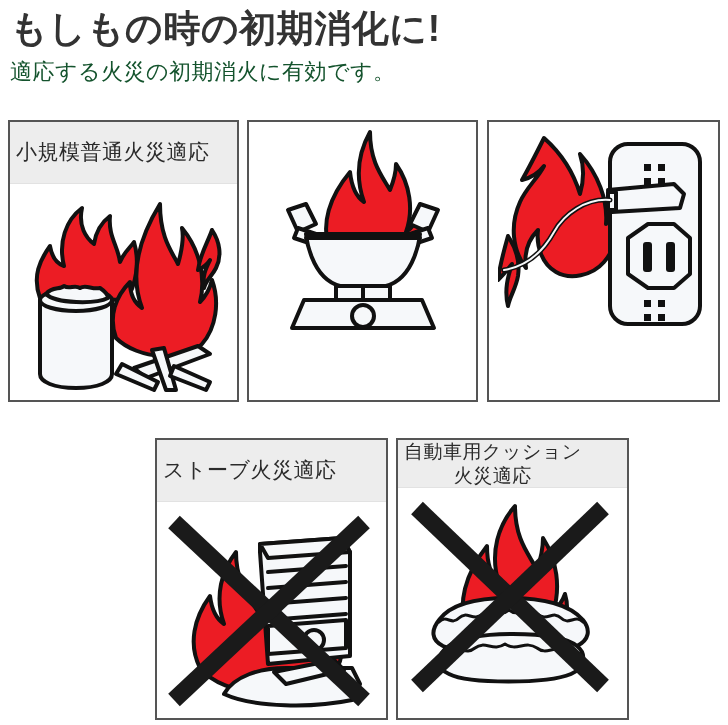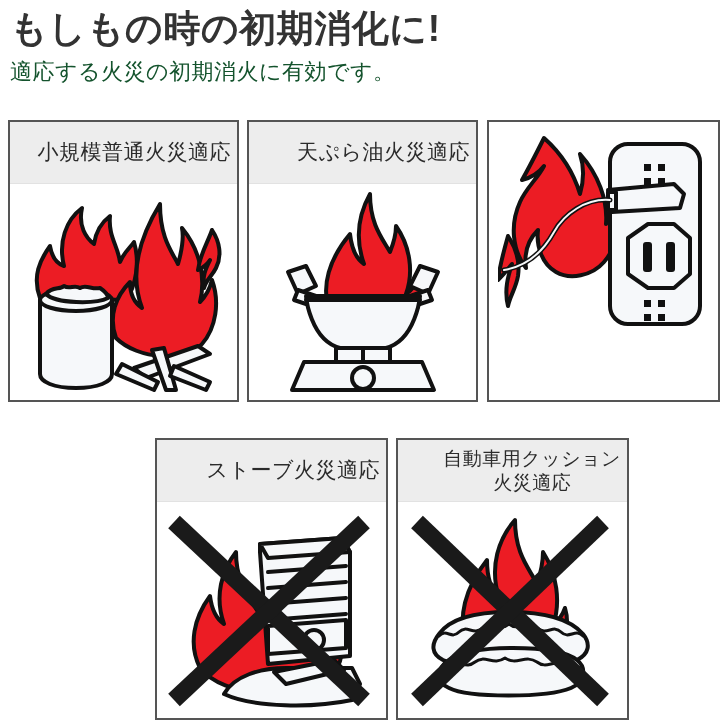--- a/index.html
+++ b/index.html
@@ -48,35 +48,35 @@
     border: 2px solid #555555;
     box-sizing: border-box;
     overflow: hidden;
   }
   .card-header {
     height: 62px;
     background: #ededed;
     border-bottom: 1px solid #e2e2e2;
     display: flex;
     align-items: center;
-    justify-content: flex-end;
+    justify-content: flex-start;
     box-sizing: border-box;
     padding: 0 6px;
   }
   .card-header-text {
     font-size: 21px;
     font-weight: normal;
     color: #2b2b2b;
     letter-spacing: 0.5px;
     text-align: center;
     line-height: 1.15;
     white-space: nowrap;
   }
   .card-header.two-line {
-    height: 62px;
+    height: 48px;
   }
   .card-header.two-line .card-header-text {
     font-size: 19px;
     line-height: 1.25;
     white-space: normal;
   }
   .card-body {
     position: relative;
     height: calc(100% - 62px);
     display: flex;
@@ -140,23 +140,20 @@
         <path fill="#f6f8fa" d="M118 178 L182 156 L194 164 L130 188 Z"></path>
         <path fill="#f6f8fa" d="M106 174 L142 192 L138 200 L100 184 Z"></path>
         <path fill="#f6f8fa" d="M136 160 L150 200 L160 200 L148 158 Z"></path>
         <path fill="#f6f8fa" d="M158 176 L194 192 L190 200 L154 186 Z"></path>
       </g>
     </svg>
   </div>
 </div>
 
 <div class="card" id="card-oil">
-  <div class="card-header">
-    <span class="card-header-text">天ぷら油火災適応</span>
-  </div>
   <div class="card-body">
     <svg width="210" height="205" viewBox="0 0 210 205">
       <g stroke="#111111" stroke-width="4" stroke-linejoin="round" stroke-linecap="round">
 
         <path fill="#ec1c24" d="M72 122 C62 96 72 68 92 44 C94 62 100 70 106 74
                  C96 46 102 22 112 4 C112 34 124 48 132 62
                  C136 52 138 44 138 36 C152 56 156 82 148 104
                  C154 100 158 94 160 88 C166 106 160 126 146 136
                  C126 150 86 146 72 122 Z"></path>
 

